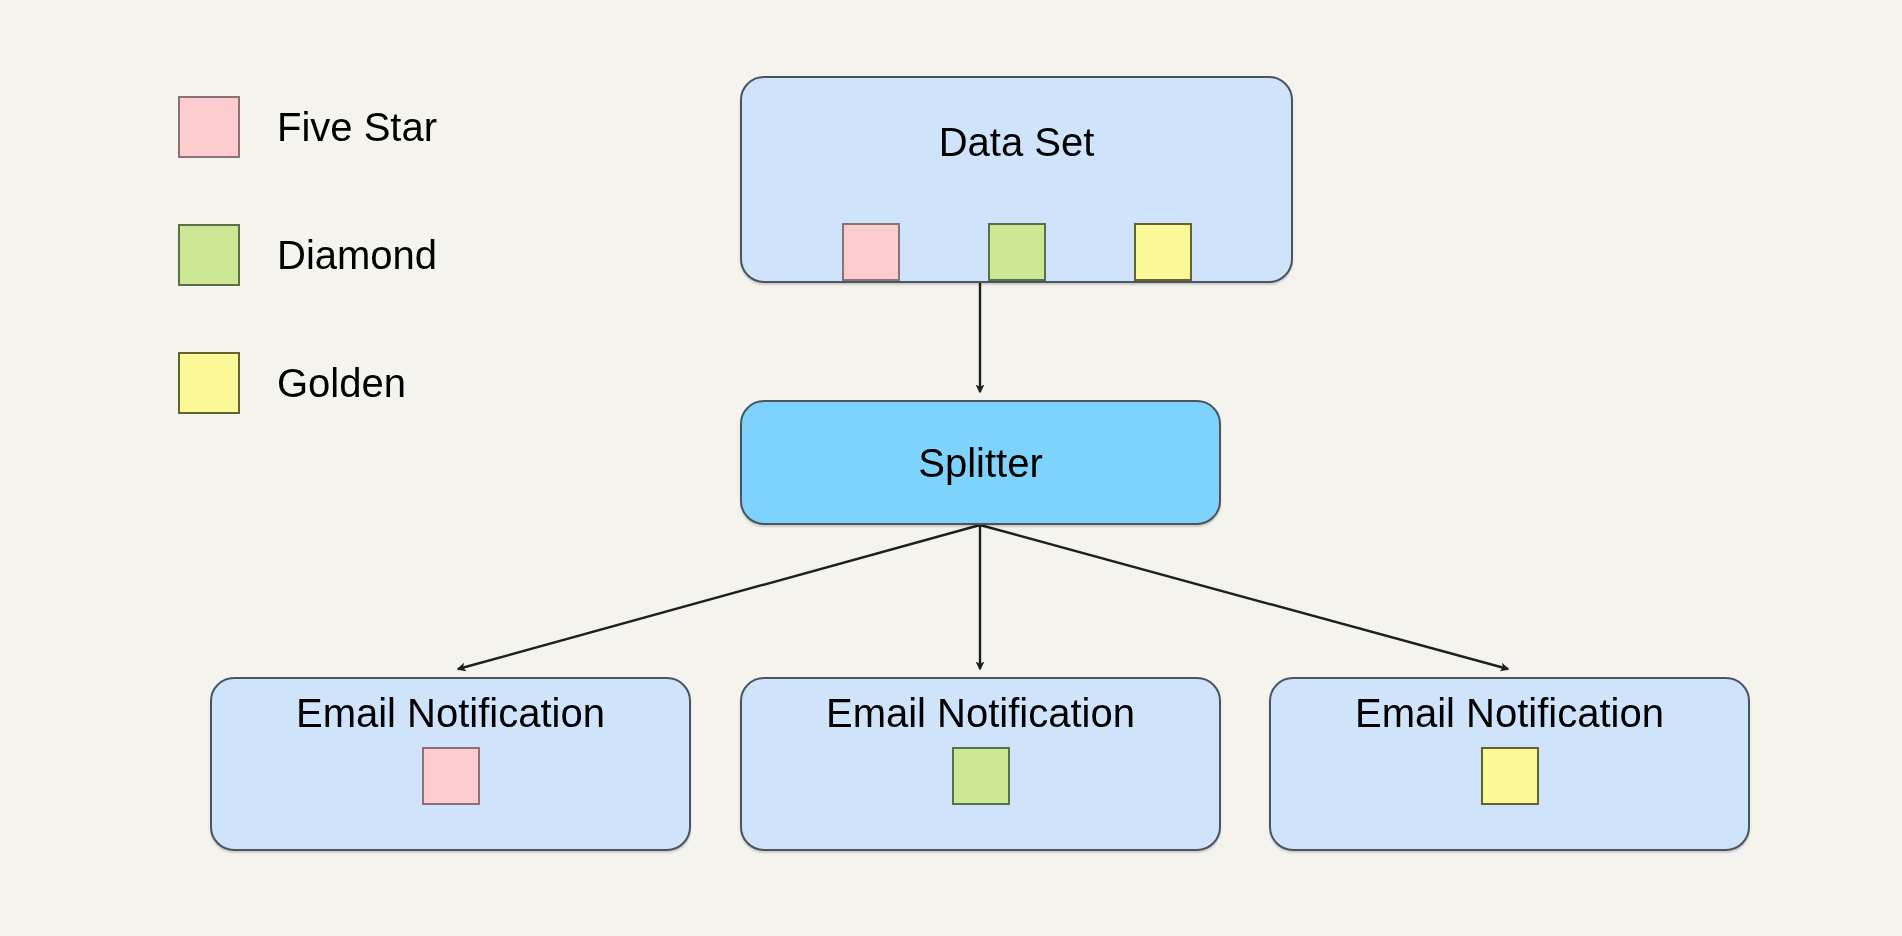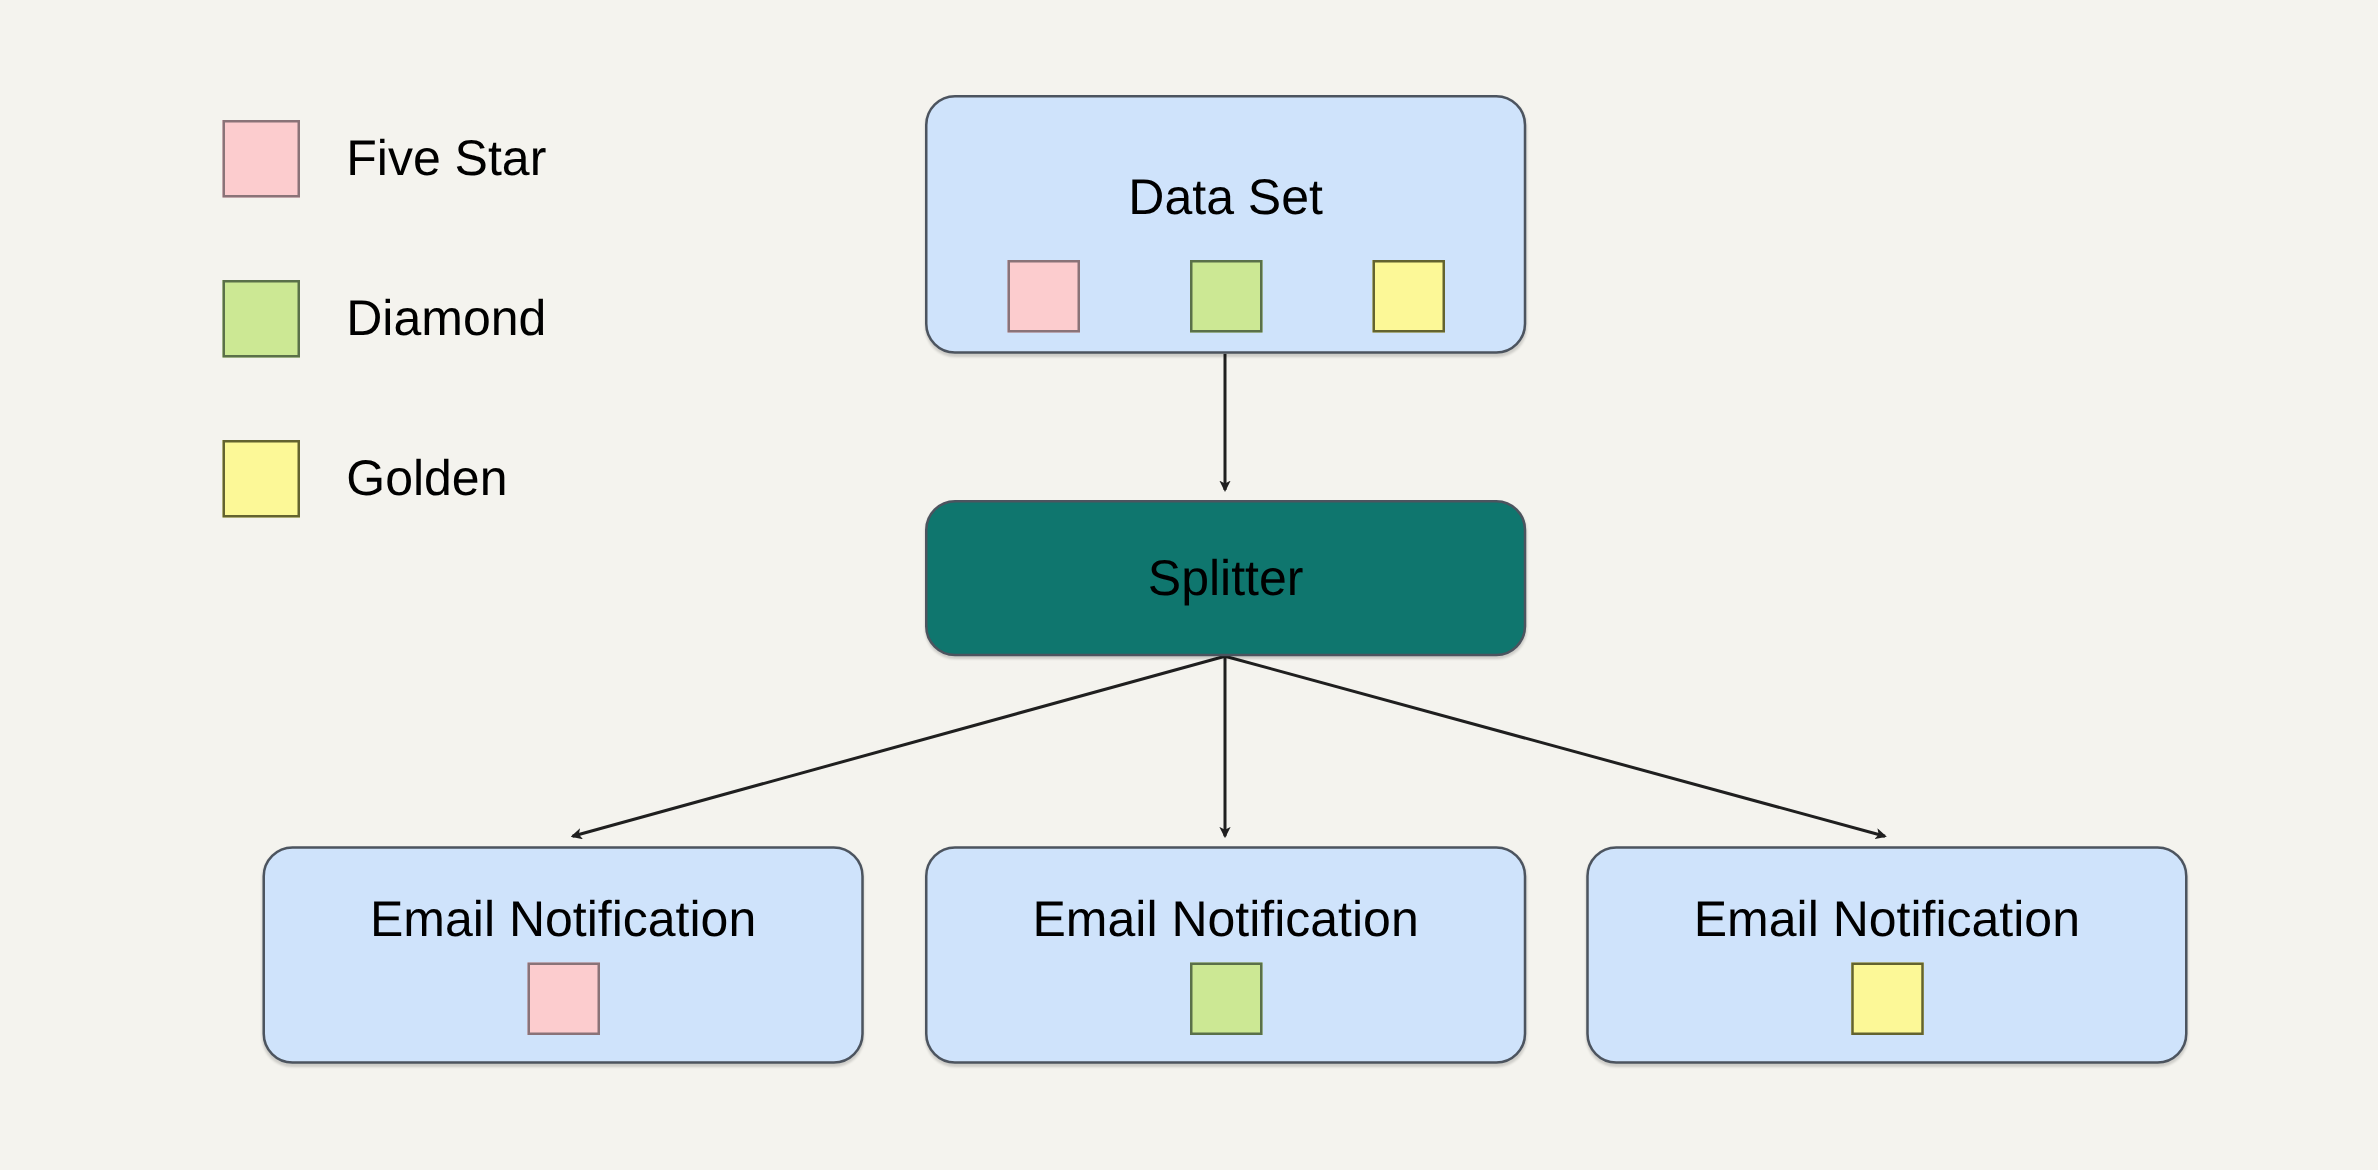--- a/index.html
+++ b/index.html
@@ -74,23 +74,23 @@
     font-size: 40px;
     color: #000000;
     line-height: 1;
     white-space: nowrap;
   }
 
   
   #node-dataset {
     left: 740px;
     top: 76px;
-    width: 481px;
+    width: 553px;
     height: 207px;
-    justify-content: center;
+    justify-content: space-between;
   }
   #node-dataset .node-title { margin-top: 44px; }
   .swatch-row {
     margin-top: 30px;
     width: 100%;
     display: flex;
     justify-content: center;
     gap: 88px;
   }
   .swatch-sm {
@@ -111,21 +111,21 @@
   
   .node-email {
     top: 677px;
     width: 481px;
     height: 174px;
     justify-content: flex-start;
   }
   #node-email-1 { left: 210px; }
   #node-email-2 { left: 740px; }
   #node-email-3 { left: 1269px; }
-  .node-email .node-title { margin-top: 37px; }
+  .node-email .node-title { margin-top: 14px; }
   .node-email .swatch-sm { margin-top: 14px; }
 </style>
 </head>
 <body style="background: rgb(244, 243, 238);">
 
 <div id="canvas" style="background: rgb(244, 243, 238);">
 
   <svg id="edges" viewBox="0 0 1902 936" width="1902" height="936" xmlns="http://www.w3.org/2000/svg">
     <defs>
       <marker id="arrowblock" viewBox="0 0 12 12" refX="10" refY="6" markerWidth="9" markerHeight="9" orient="auto-start-reverse" markerUnits="userSpaceOnUse">
@@ -171,21 +171,21 @@
 
   <div class="node" id="node-dataset" style="background: rgb(207, 227, 251); border-color: rgb(76, 84, 95);">
     <div class="node-title" style="color: rgb(0, 0, 0);">Data Set</div>
     <div class="swatch-row">
       <div class="swatch-sm" style="background: rgb(252, 204, 206); border: 2px solid rgb(138, 115, 120);"></div>
       <div class="swatch-sm" style="background: rgb(204, 232, 148); border: 2px solid rgb(90, 112, 73);"></div>
       <div class="swatch-sm" style="background: rgb(252, 248, 151); border: 2px solid rgb(99, 99, 47);"></div>
     </div>
   </div>
 
-  <div class="node" id="node-splitter" style="background: #0f766e; border-color: rgb(76, 84, 95);">
+  <div class="node" id="node-splitter" style="background: #7dd3fc; border-color: rgb(76, 84, 95);">
     <div class="node-title" style="color: rgb(0, 0, 0);">Splitter</div>
   </div>
 
   <div class="node node-email" id="node-email-1" style="background: rgb(207, 227, 251); border-color: rgb(76, 84, 95);">
     <div class="node-title" style="color: rgb(0, 0, 0);">Email Notification</div>
     <div class="swatch-sm" style="background: rgb(252, 204, 206); border: 2px solid rgb(138, 115, 120);"></div>
   </div>
 
   <div class="node node-email" id="node-email-2" style="background: rgb(207, 227, 251); border-color: rgb(76, 84, 95);">
     <div class="node-title" style="color: rgb(0, 0, 0);">Email Notification</div>

